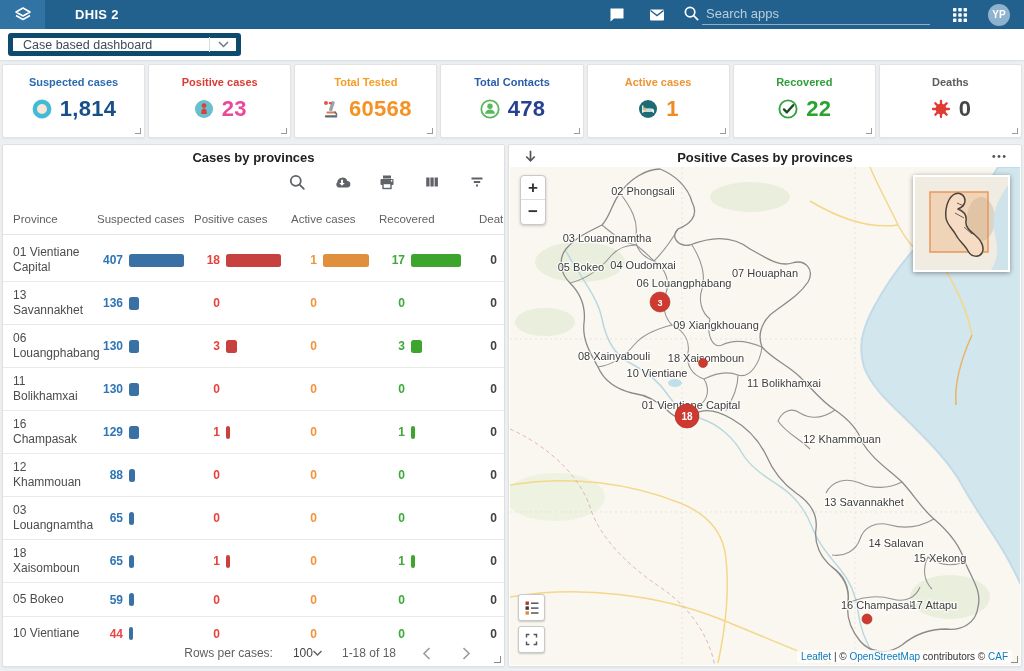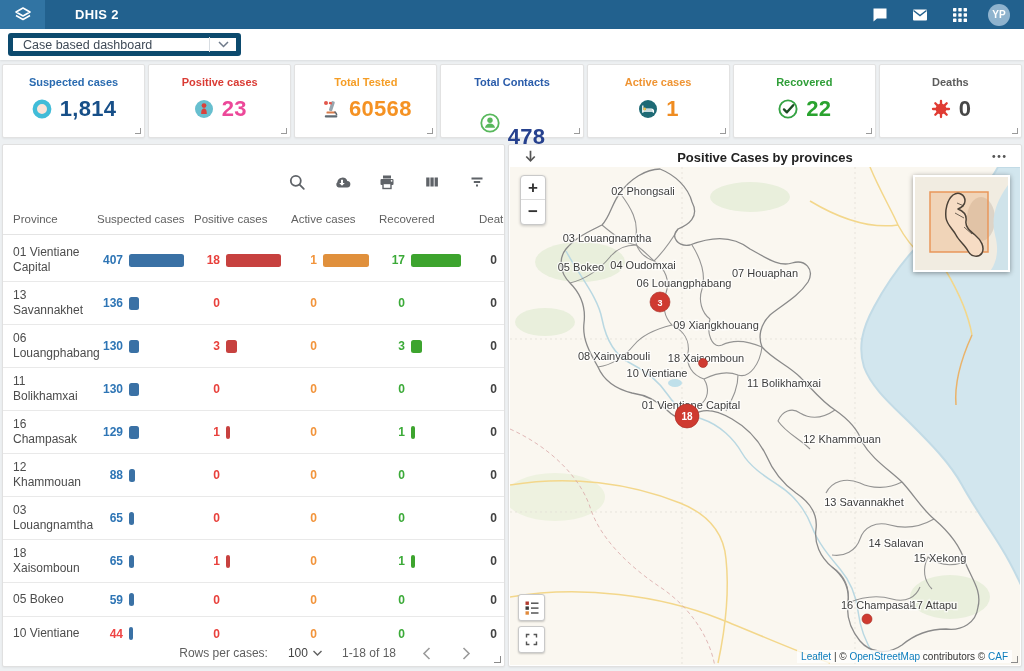--- a/index.html
+++ b/index.html
@@ -46,21 +46,21 @@
   .th-deaths { display:flex; justify-content:flex-end; }
   .th-deaths span { width:27px; overflow:hidden; padding-left:0 !important; }
   .tbl-body { position:absolute; top:94px; left:0; width:503px; bottom:26px; overflow:hidden; }
   .t-row { display:grid; grid-template-columns:84px 97px 97px 88px 92px 45px; align-items:center; min-height:34px; border-bottom:1px solid #e9e9e9; }
   .t-prov { font-size:12px; color:#4c4c4c; padding:6px 4px 6px 10px; line-height:1.25; }
   .t-cell { display:flex; align-items:center; padding-left:10px; }
   .t-num { width:26px; text-align:right; font-size:12px; font-weight:bold; flex:0 0 auto; }
   .t-bar { height:13px; border-radius:2.5px; margin-left:6px; }
   .t-deaths { display:flex; justify-content:flex-end; padding-right:9px; font-size:12px; font-weight:bold; color:#424242; }
   .tbl-footer { position:absolute; bottom:0; left:0; width:503px; height:26px; display:flex; align-items:center; justify-content:flex-end; gap:20px; padding-right:30px; font-size:12px; color:#5f5f5f; }
-  .rpp-select { display:flex; align-items:center; gap:5px; cursor:pointer; color:#444; }
+  .rpp-select { display:flex; align-items:center; cursor:pointer; color:#444; }
   .pg-btn { width:20px; height:20px; display:flex; align-items:center; justify-content:center; cursor:pointer; }
 
   
   .map-header { position:relative; height:22px; }
   .map-dl { position:absolute; left:13px; top:3px; width:17px; height:17px; cursor:pointer; }
   .map-more { position:absolute; right:13px; top:3px; width:18px; height:17px; cursor:pointer; }
   .map-area { position:absolute; top:22px; left:1px; right:1px; bottom:1px; background:#faf7f0; overflow:hidden; }
   .zoom-ctl { position:absolute; left:10px; top:8px; width:26px; background:#fff; border:1px solid #c9c9c9; border-radius:4px; box-shadow:0 1px 3px rgba(0,0,0,.2); z-index:5; }
   .zoom-btn { width:100%; height:24px; display:flex; align-items:center; justify-content:center; font-size:17px; font-weight:bold; color:#333; cursor:pointer; }
   .zoom-btn:first-child { border-bottom:1px solid #ddd; }
@@ -84,20 +84,27 @@
   </div>
   <div class="app-title">DHIS 2</div>
   <div class="tb-spacer"></div>
   <svg class="tb-icon" viewBox="0 0 18 18">
     <path d="M2.5 2.5 h13 v10 h-9.5 l-3.5 3 z" fill="#fff"></path>
   </svg>
   <svg class="tb-icon" viewBox="0 0 18 18">
     <rect x="2" y="3.5" width="14" height="11" rx="1" fill="#fff"></rect>
     <path d="M2.5 4.5 L9 9.5 15.5 4.5" fill="none" stroke="#22618e" stroke-width="1.4"></path>
   </svg>
+  <div class="search-group">
+    <svg width="17" height="17" viewBox="0 0 18 18" style="margin:0 2px 3px 0">
+      <circle cx="7.5" cy="7.5" r="5" fill="none" stroke="#fff" stroke-width="1.8"></circle>
+      <line x1="11.3" y1="11.3" x2="15.5" y2="15.5" stroke="#fff" stroke-width="1.8" stroke-linecap="round"></line>
+    </svg>
+    <input class="search-input" placeholder="Search apps" style="">
+  </div>
   <svg class="tb-icon" viewBox="0 0 18 18">
     <g fill="#fff">
       <rect x="2" y="2" width="3.4" height="3.4" rx=".6"></rect>
         <rect x="7.3" y="2" width="3.4" height="3.4" rx=".6"></rect>
         <rect x="12.6" y="2" width="3.4" height="3.4" rx=".6"></rect>
       <rect x="2" y="7.3" width="3.4" height="3.4" rx=".6"></rect>
         <rect x="7.3" y="7.3" width="3.4" height="3.4" rx=".6"></rect>
         <rect x="12.6" y="7.3" width="3.4" height="3.4" rx=".6"></rect>
       <rect x="2" y="12.6" width="3.4" height="3.4" rx=".6"></rect>
         <rect x="7.3" y="12.6" width="3.4" height="3.4" rx=".6"></rect>
@@ -162,21 +169,21 @@
   </div>
 
   <div class="card">
     <div class="card-title" style="color: rgb(42, 92, 170);">Total Contacts</div>
     <div class="card-body">
       <svg width="22" height="22" viewBox="0 0 22 22">
         <circle cx="11" cy="11" r="8.7" fill="none" stroke="#58b85c" stroke-width="1.8"></circle>
         <circle cx="11" cy="8.2" r="2.7" fill="#58b85c"></circle>
         <path d="M5.9 15.8 c0.8-3 2.7-4.3 5.1-4.3 s4.3 1.3 5.1 4.3 z" fill="#58b85c"></path>
       </svg>
-      <span class="card-value" style="color: rgb(38, 65, 142); margin-top: 28px;">478</span>
+      <span class="card-value" style="color: rgb(38, 65, 142);">478</span>
     </div>
     <div class="resize-corner"></div>
   </div>
 
   <div class="card">
     <div class="card-title" style="color: rgb(239, 148, 51);">Active cases</div>
     <div class="card-body">
       <svg width="22" height="22" viewBox="0 0 22 22">
         <circle cx="11" cy="11" r="9" fill="#1e6a75"></circle>
         <g stroke="#fff" stroke-width="1.3" fill="none">
@@ -219,20 +226,21 @@
             <line x1="14.6" y1="7.4" x2="16.7" y2="5.3"></line>
         </g>
       </svg>
       <span class="card-value" style="color: rgb(71, 71, 71);">0</span>
     </div>
     <div class="resize-corner"></div>
   </div>
 </div>
 
 <div class="panel panel-left">
+  <div class="panel-title">Cases by provinces</div>
 
   <div class="table-toolbar">
     <svg class="tool-icon" viewBox="0 0 18 18">
       <circle cx="7.8" cy="7.8" r="5" fill="none" stroke="#5f6368" stroke-width="1.8"></circle>
       <line x1="11.6" y1="11.6" x2="15.8" y2="15.8" stroke="#5f6368" stroke-width="1.8" stroke-linecap="round"></line>
     </svg>
     <svg class="tool-icon" viewBox="0 0 18 18">
       <path d="M5.6 14.5 h8.2 a3.3 3.3 0 0 0 .5-6.6 A5.2 5.2 0 0 0 4.3 9.3 A3 3 0 0 0 5.6 14.5 Z" fill="#5f6368"></path>
       <path d="M9 7.5 v3.2 h-1.8 l2.8 2.8 2.8-2.8 H11 V7.5 z" fill="#fff" transform="translate(-1,-0.8)"></path>
     </svg>

